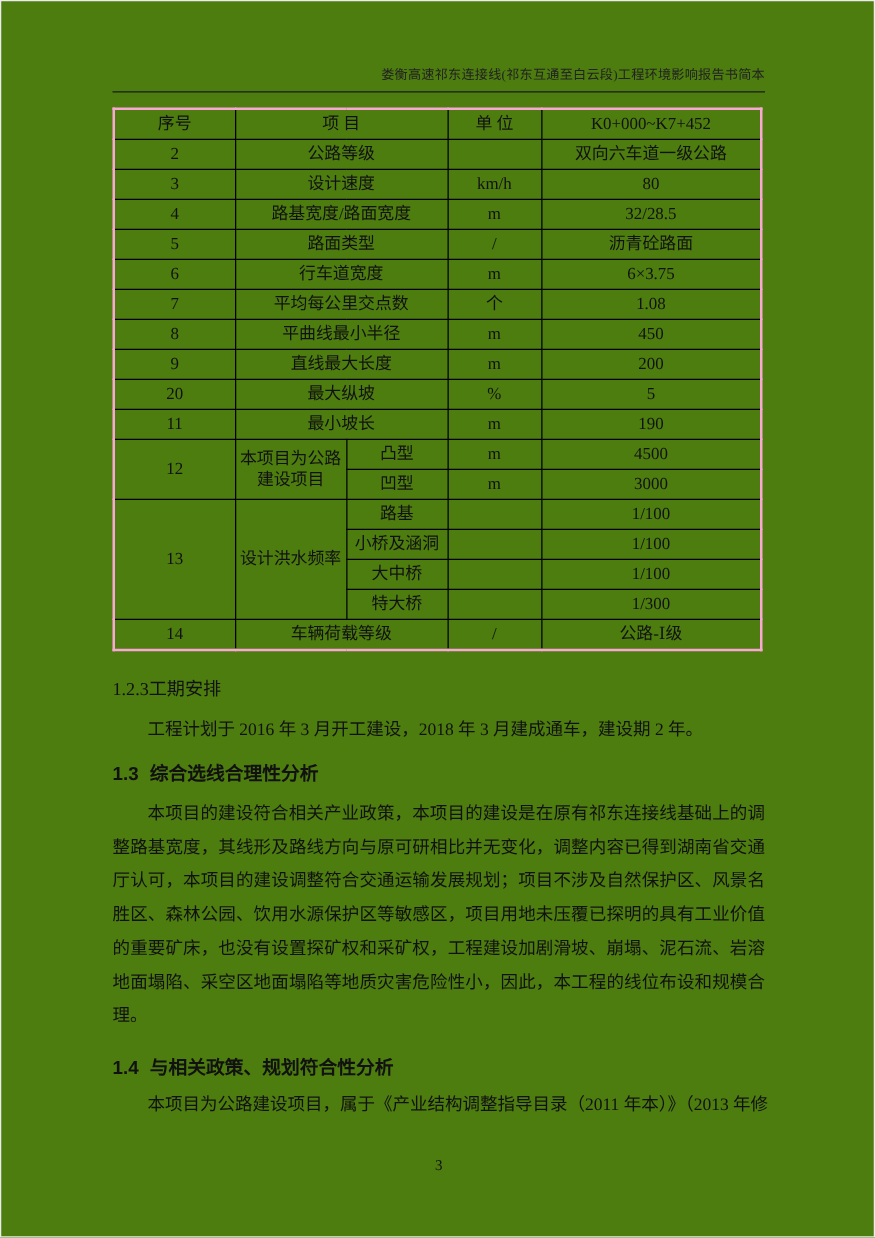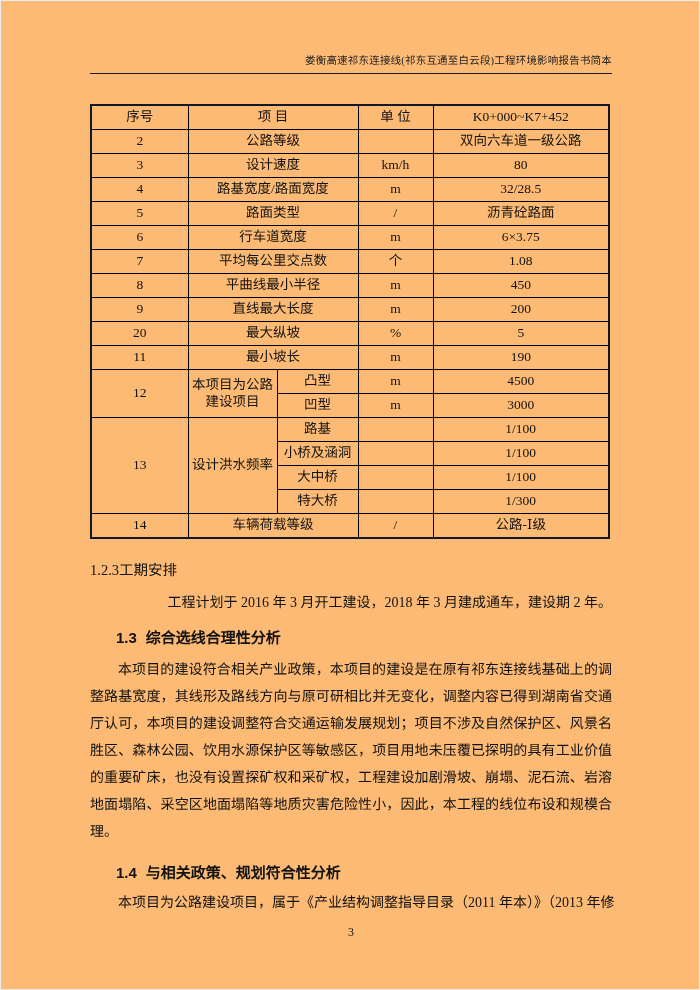--- a/index.html
+++ b/index.html
@@ -1,46 +1,46 @@
 <!DOCTYPE html>
 <html lang="zh-CN"><head>
 <meta charset="utf-8">
 <style>
   html,body{margin:0;padding:0;}
   body{
     width:700px;height:990px;background:#ffffff;position:relative;
     font-family:"Liberation Serif","DejaVu Serif",serif;color:#111;
     overflow:hidden;
   }
-  .page{position:absolute;inset:0;background:#fdba74;border:1px solid #ececec;box-sizing:border-box;}
+  .page{position:absolute;inset:0;background:#4d7c0f;border:1px solid #ececec;box-sizing:border-box;}
   .content{position:absolute;left:89px;top:52px;width:522px;}
 
   .doc-header{
     text-align:right;font-size:10.5px;line-height:15px;letter-spacing:.2px;
     padding-bottom:5px;border-bottom:1.3px solid #1a1a1a;color:#222;
   }
 
   table.spec{
-    border-collapse:collapse;table-layout:fixed;width:518px;margin-top:30px;
-    border:2px solid #0f172a;
+    border-collapse:collapse;table-layout:fixed;width:518px;margin-top:12px;
+    border:2px solid #f9a8d4;
   }
   .spec th,.spec td{
     border:1px solid #000;text-align:center;vertical-align:middle;
     font-size:13.5px;font-weight:normal;height:23px;padding:0 2px;line-height:1.2;
     overflow:hidden;color:#111;
   }
 
   .h2{margin-top:15px;font-family:"Liberation Sans","DejaVu Sans",sans-serif;font-weight:bold;font-size:15px;line-height:20px;color:#111;}
-  .h2 .num{margin-right:9px;margin-left:26px;}
+  .h2 .num{margin-right:9px;}
   .h3{margin-top:22px;font-size:14.5px;line-height:19px;color:#111;}
   .h3 .num{margin-right:0;}
   .mt18{margin-top:18px;}
   .mt13{margin-top:13px;}
 
-  p{margin:0;color:#111;text-align:right;}
+  p{margin:0;color:#111;}
   .para-single{margin-top:13px;font-size:14px;line-height:20px;text-indent:2em;}
   .para-body{margin-top:8px;font-size:14px;line-height:27px;text-align:justify;text-indent:2em;}
   .para-last{margin-top:10px;font-size:14px;line-height:20px;text-indent:2em;white-space:nowrap;}
 
   .pagenum{position:absolute;top:924px;left:0;width:700px;text-align:center;font-size:12px;color:#111;}
 </style>
 </head>
 <body>
 
 <div class="page">

